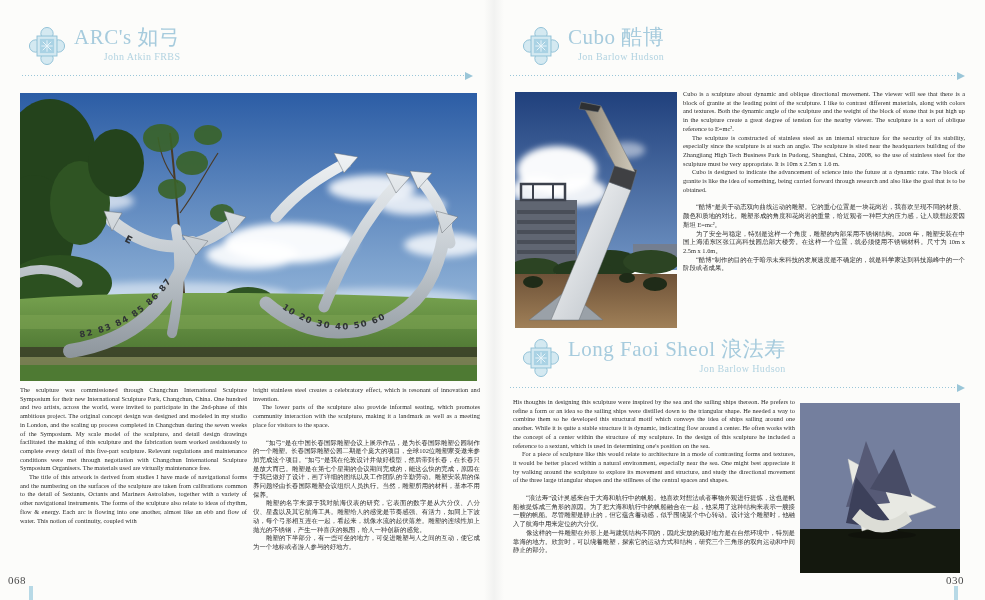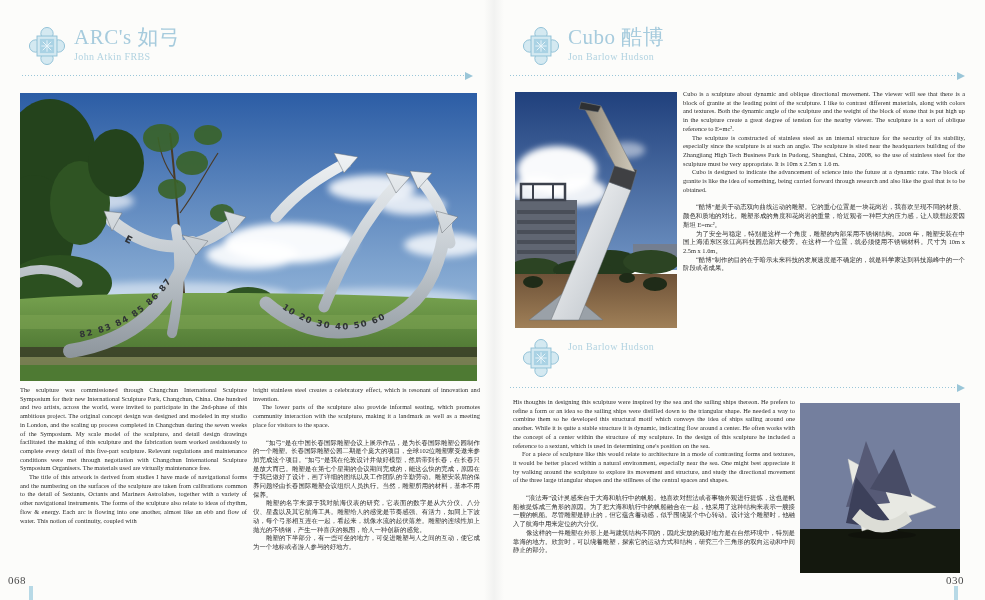--- a/index.html
+++ b/index.html
@@ -9,21 +9,21 @@
     font-family:"Liberation Serif", serif;color:#2e2e2e;
   }
   .abs{position:absolute;}
   
   #gutter{left:484px;top:0;width:20px;height:600px;
     background:linear-gradient(to right, rgba(70,80,90,0), rgba(70,80,90,.06) 50%, rgba(70,80,90,0));}
   
   .hdr{display:flex;align-items:flex-start;gap:8px;}
   .hdr .ornament{width:38px;height:40px;flex:0 0 auto;}
   .page-title{font-size:21px;line-height:22px;color:#a6cbdd;letter-spacing:.5px;font-weight:normal;white-space:nowrap;}
-  .artist{font-size:10px;line-height:13px;color:#b2d3e1;letter-spacing:.4px;margin-top:2px;}
+  .artist{font-size:10px;line-height:13px;color:#b2d3e1;letter-spacing:.4px;margin-top:2px;text-align:right;}
   
   .rule{height:2px;
     background-image:repeating-linear-gradient(to right,#9ac6d8 0 1px,transparent 1px 3px),
                      repeating-linear-gradient(to right,#c6e0ea 0 1px,transparent 1px 3px);
     background-size:100% 1px,100% 1px;background-position:0 0,1px 2px;background-repeat:no-repeat;}
   .rule .arrow{position:absolute;right:-3px;top:-3px;width:0;height:0;
     border-left:8px solid #9ac6d8;border-top:4px solid transparent;border-bottom:4px solid transparent;}
   
   .bodytext{font-size:6.4px;line-height:8.7px;text-align:justify;color:#2d2d2d;}
   .bodytext p{margin:0;}
@@ -291,20 +291,21 @@
         </g>
         <rect x="12.5" y="13.5" width="15" height="15" fill="#a9d2e4"></rect>
         <g stroke="#eaf6fa" stroke-width="1">
           <line x1="20" y1="15" x2="20" y2="27"></line>
             <line x1="14" y1="21" x2="26" y2="21"></line>
           <line x1="15.5" y1="16.5" x2="24.5" y2="25.5"></line>
             <line x1="24.5" y1="16.5" x2="15.5" y2="25.5"></line>
         </g>
       </svg>
       <div>
+        <div class="page-title">Long Faoi Sheol 浪法寿</div>
         <div class="artist">Jon Barlow Hudson</div>
       </div>
     </div>
 
     <div class="abs rule" style="left:18px;top:387px;width:452px;">
         <span class="arrow"></span>
       </div>
 
     <div class="abs bodytext" style="left:21px;top:398px;width:282px;">
       <p>His thoughts in designing this sculpture were inspired by the sea and the sailing ships thereon. He prefers to refine a form or an idea so the sailing ships were distilled down to the triangular shape. He needed a way to combine them so he developed this structural motif which conveys the idea of ships sailing around one another. While it is quite a stable structure it is dynamic, indicating flow around a center. He often works with the concept of a center within the structure of my sculpture. In the design of this sculpture he included a reference to a sextant, which is used in determining one's position on the sea.</p>

